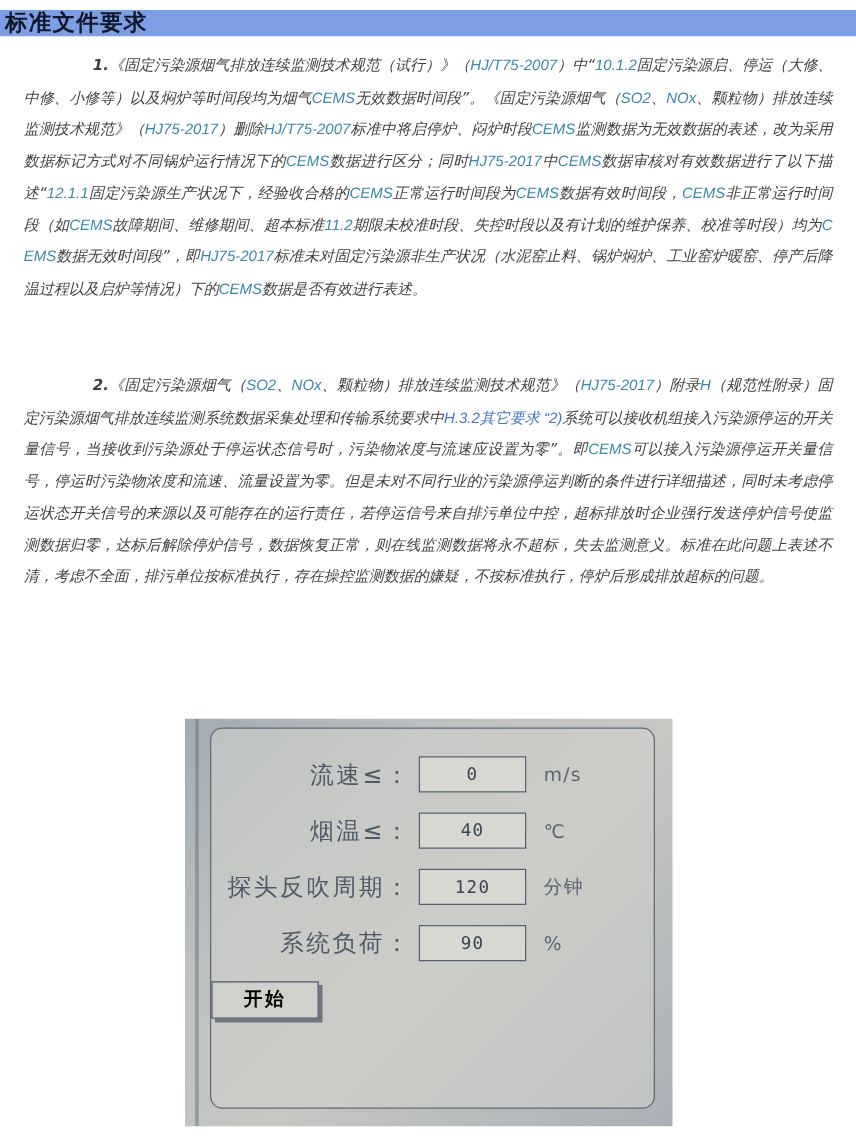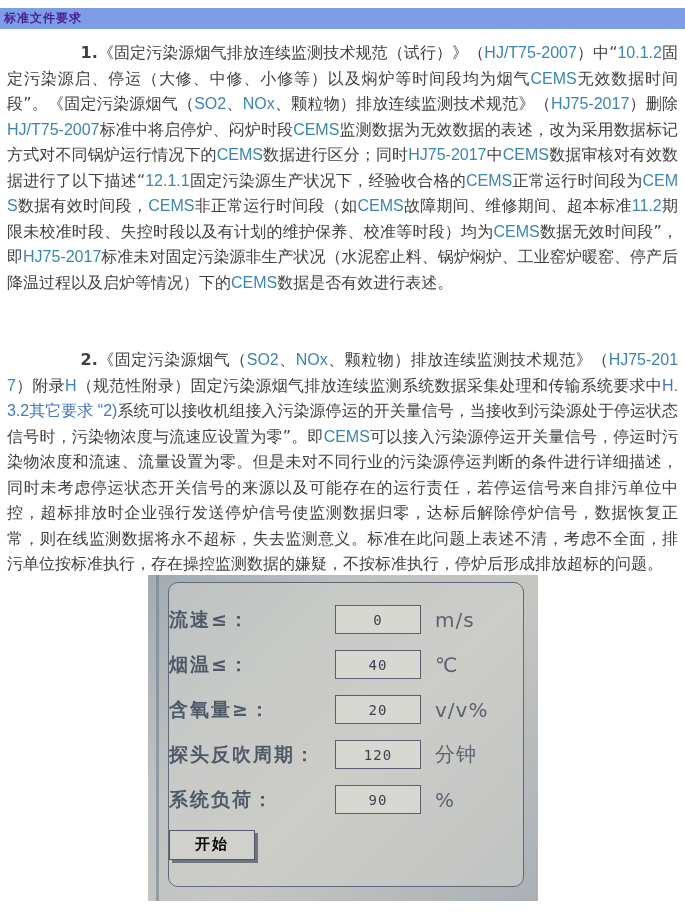--- a/index.html
+++ b/index.html
@@ -4,30 +4,31 @@
 <style>
   html,body{margin:0;padding:0;background:#ffffff;}
   body{
     width:685px;height:915px;position:relative;overflow:hidden;
     font-family:"DejaVu Sans","Liberation Sans",sans-serif;
     color:#3f3f3f;
   }
   
   .hdr{
     margin:8px 0 0 0;height:21px;line-height:21px;
-    background:#7d9ee4;color:#4c1d95;
-    font-size:12px;font-weight:bold;padding-left:4px;
+    background:#7d9ee4;color:#0f172a;
+    font-size:18px;font-weight:bold;padding-left:4px;
     letter-spacing:1px;
   }
   
   .doc{padding:0 3px;}
   .doc p{
-    margin:4px;font-size:16px;line-height:25.5px;
+    margin:16px;font-size:12px;line-height:25.5px;
     text-align:justify;text-indent:4.6em;
     word-break:break-all;
+    font-style:italic;
   }
   .doc p.p1{margin-top:11px;}
   .doc p.p2{margin-top:52px;}
   .seg-cn{color:#3f3f3f;}
   .seg-num{color:#3f3f3f;font-weight:bold;}
   .seg-en{color:#3a87ad;font-family:"Liberation Sans",sans-serif;}
   .seg-link{color:#4576c4;font-family:"Liberation Sans",sans-serif;}
   
   .photo{
     position:absolute;left:148px;top:575px;width:390px;height:326px;
@@ -42,29 +43,29 @@
     position:absolute;left:20px;top:7px;right:14px;bottom:14px;
     border:1.5px solid #5f6a76;border-radius:10px;
     background:rgba(210,210,204,0.55);
     display:flex;flex-direction:column;justify-content:flex-start;
     padding:14px 10px 6px 0;box-sizing:border-box;
   }
   .prow{
     display:flex;align-items:center;height:45px;
     color:#4f5a68;font-size:19px;letter-spacing:2px;
   }
-  .prow .lab{flex:1;text-align:left;padding-right:6px;white-space:nowrap;font-weight:bold;}
+  .prow .lab{flex:1;text-align:right;padding-right:6px;white-space:nowrap;}
   .vbox{
     width:86px;height:29px;box-sizing:border-box;flex:none;
     border:1.5px solid #566070;background:#d8d8d3;
     display:flex;align-items:center;justify-content:center;
     font-size:14px;color:#3b4450;letter-spacing:1px;
     font-family:"DejaVu Sans Mono",monospace;
   }
-  .unit{width:78px;flex:none;padding-left:14px;font-size:20px;color:#5a6470;letter-spacing:1px;}
+  .unit{width:78px;flex:none;padding-left:14px;font-size:15px;color:#5a6470;letter-spacing:1px;}
   .btn{
     width:86px;height:30px;box-sizing:border-box;flex:none;
     border:1.5px solid #4d5868;background:#d0d1cc;
     box-shadow:3px 3px 0 rgba(60,70,85,.65);
     display:flex;align-items:center;justify-content:center;
     font-size:15px;font-weight:bold;color:#000000;letter-spacing:2px;
   }
   .chk{
     width:15px;height:15px;box-sizing:border-box;flex:none;
     border:1.5px solid #6d79a8;background:#dfe3ec;
@@ -94,25 +95,20 @@
       <span class="vbox">0</span>
       <span class="unit">m/s</span>
     </div>
 
     <div class="prow">
       <span class="lab">烟温≤：</span>
       <span class="vbox">40</span>
       <span class="unit">℃</span>
     </div>
 
-    <div class="prow">
-      <span class="lab">含氧量≥：</span>
-      <span class="vbox">20</span>
-      <span class="unit">v/v%</span>
-    </div>
 
     <div class="prow">
       <span class="lab">探头反吹周期：</span>
       <span class="vbox">120</span>
       <span class="unit">分钟</span>
     </div>
 
     <div class="prow">
       <span class="lab">系统负荷：</span>
       <span class="vbox">90</span>

